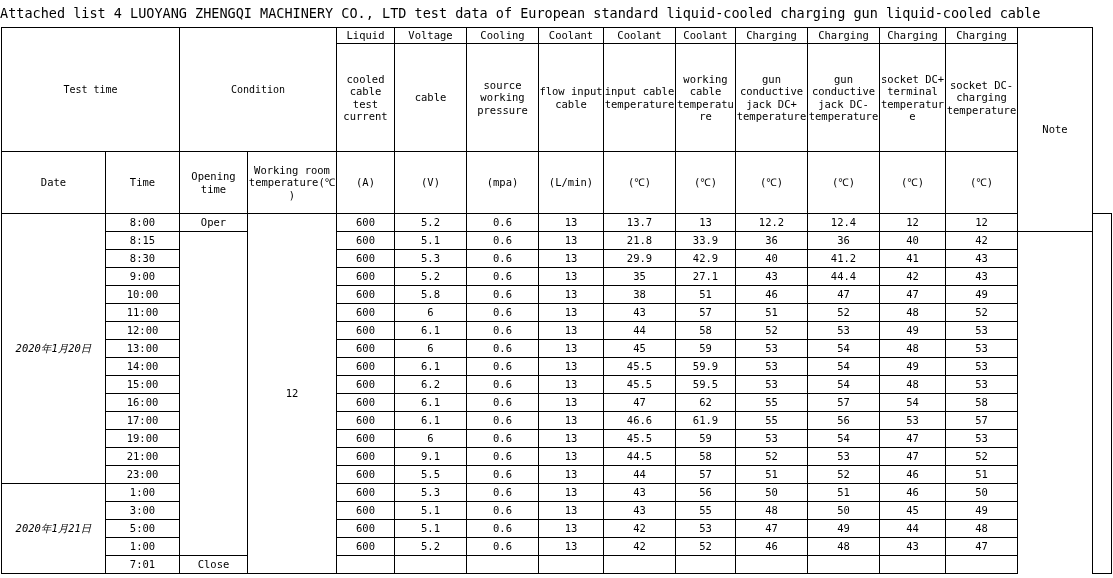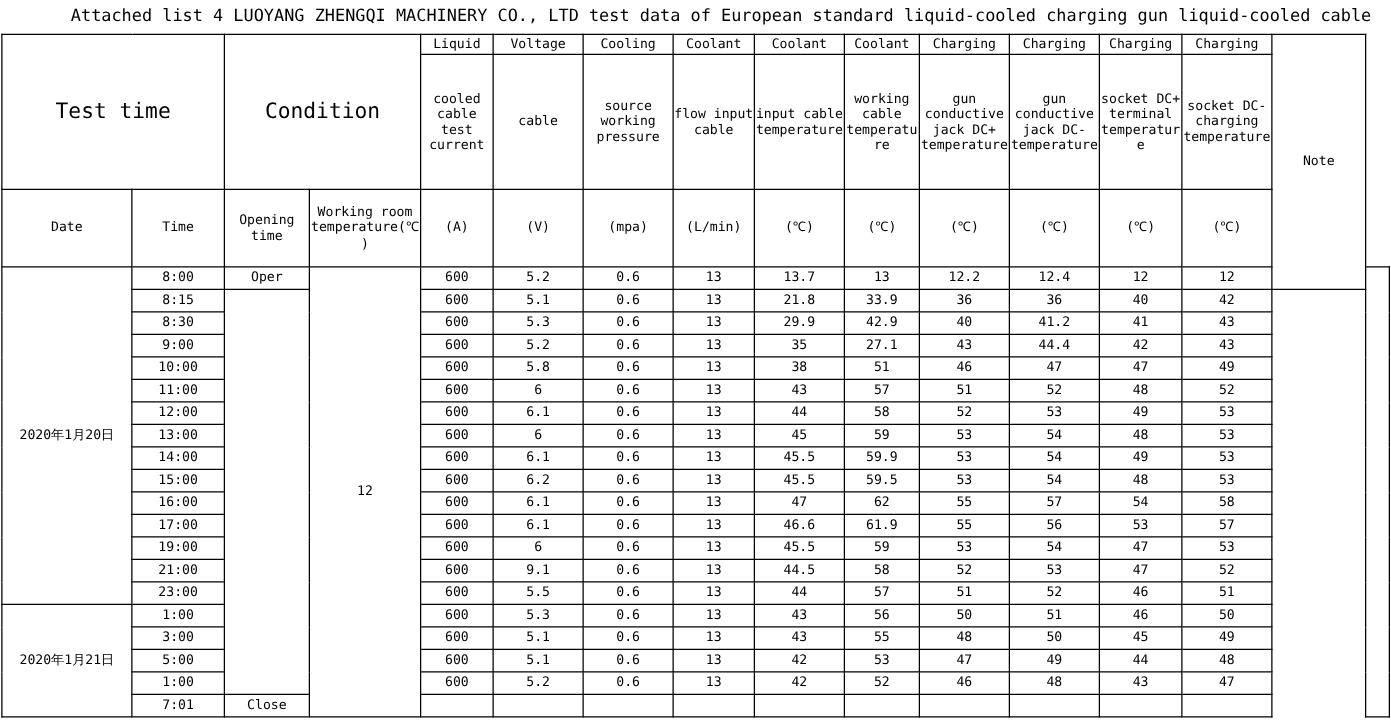--- a/index.html
+++ b/index.html
@@ -8,21 +8,21 @@
     background: #ffffff;
   }
   body {
     width: 1113px;
     height: 578px;
     font-family: "DejaVu Sans Mono", monospace;
     color: #000000;
     overflow: hidden;
   }
   #title {
-    text-align: right;
+    text-align: left;
     font-size: 13.5px;
     padding: 5px 16px 6px 0;
     letter-spacing: 0px;
     white-space: nowrap;
   }
   table {
     border-collapse: collapse;
     table-layout: fixed;
     width: 1111px;
     margin: 0 1px;
@@ -48,24 +48,25 @@
   }
   .hdr-unit {
     height: 62px;
     font-size: 10.5px;
   }
   .data-row td {
     height: 17px;
     font-size: 10.5px;
   }
   .big-left {
-    font-size: 17px;
+    font-size: 10px;
   }
   .date-cell {
     font-size: 11px;
+    font-style: italic;
   }
   
   col.c-date   { width: 104px; }
   col.c-time   { width: 74px; }
   col.c-open   { width: 68px; }
   col.c-room   { width: 89px; }
   col.c-cur    { width: 58px; }
   col.c-vol    { width: 72px; }
   col.c-pres   { width: 72px; }
   col.c-flow   { width: 65px; }

